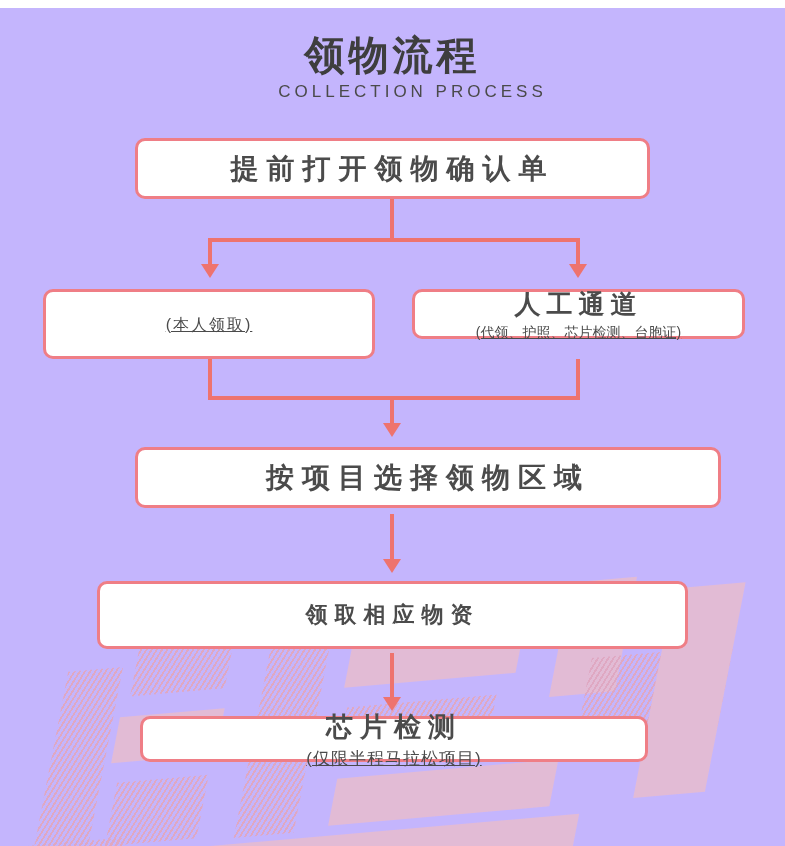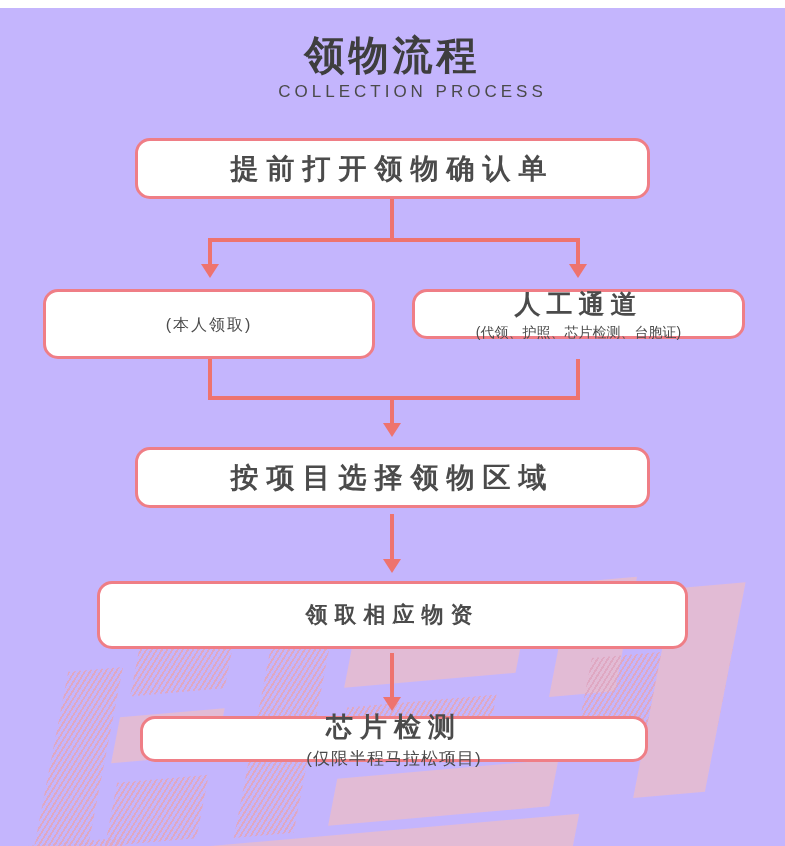--- a/index.html
+++ b/index.html
@@ -6,35 +6,35 @@
   body{font-family:"Liberation Sans","DejaVu Sans",sans-serif;background:#ffffff;}
   .page{position:relative;width:785px;height:846px;background:#c4b5fd;overflow:hidden;margin-top:8px;}
 
   
   .title{position:absolute;top:20px;left:0;width:100%;text-align:center;
          font-size:40px;font-weight:bold;color:#3e3e3e;letter-spacing:4px;z-index:3;}
   .subtitle{position:absolute;top:74px;left:0;width:100%;text-align:center;
          font-size:17px;font-weight:500;color:#4a4a4a;letter-spacing:4px;z-index:3;padding-left:20px;}
 
   
-  .box{position:absolute;background:#ffffff;border:3px solid #ef7e86;border-radius:15px;
+  .box{position:absolute;background:#ffffff;border:3px solid #ef7e86;border-radius:10px;
        display:flex;flex-direction:column;align-items:center;justify-content:center;
        z-index:2;box-sizing:border-box;}
   .box .label{color:#4b4b4b;font-weight:600;white-space:nowrap;}
-  .box .note{color:#4b4b4b;font-weight:400;white-space:nowrap;margin-top:2px;}
+  .box .note{color:#4b4b4b;font-weight:400;white-space:nowrap;margin-top:2px;text-decoration:underline;}
 
   .box-a{left:135px;top:130px;width:515px;height:61px;}
   .box-a .label{font-size:28px;letter-spacing:8px;}
   .box-b{left:43px;top:281px;width:332px;height:70px;}
   .box-b .label{font-size:26px;letter-spacing:6px;}
   .box-b .note{font-size:16px;letter-spacing:2px;}
   .box-c{left:412px;top:281px;width:333px;height:50px;}
   .box-c .label{font-size:26px;letter-spacing:6px;}
   .box-c .note{font-size:14px;letter-spacing:0px;}
-  .box-d{left:135px;top:439px;width:515px;height:61px;}
+  .box-d{left:135px;top:439px;width:586px;height:61px;}
   .box-d .label{font-size:28px;letter-spacing:8px;}
   .box-e{left:97px;top:573px;width:591px;height:68px;}
   .box-e .label{font-size:22px;letter-spacing:7px;}
   .box-e .note{font-size:17px;letter-spacing:1px;}
   .box-f{left:140px;top:708px;width:508px;height:46px;}
   .box-f .label{font-size:27px;letter-spacing:7px;}
   .box-f .note{font-size:17px;letter-spacing:1px;}
 
   
   .vline,.hline{position:absolute;background:#ee736e;z-index:1;}

